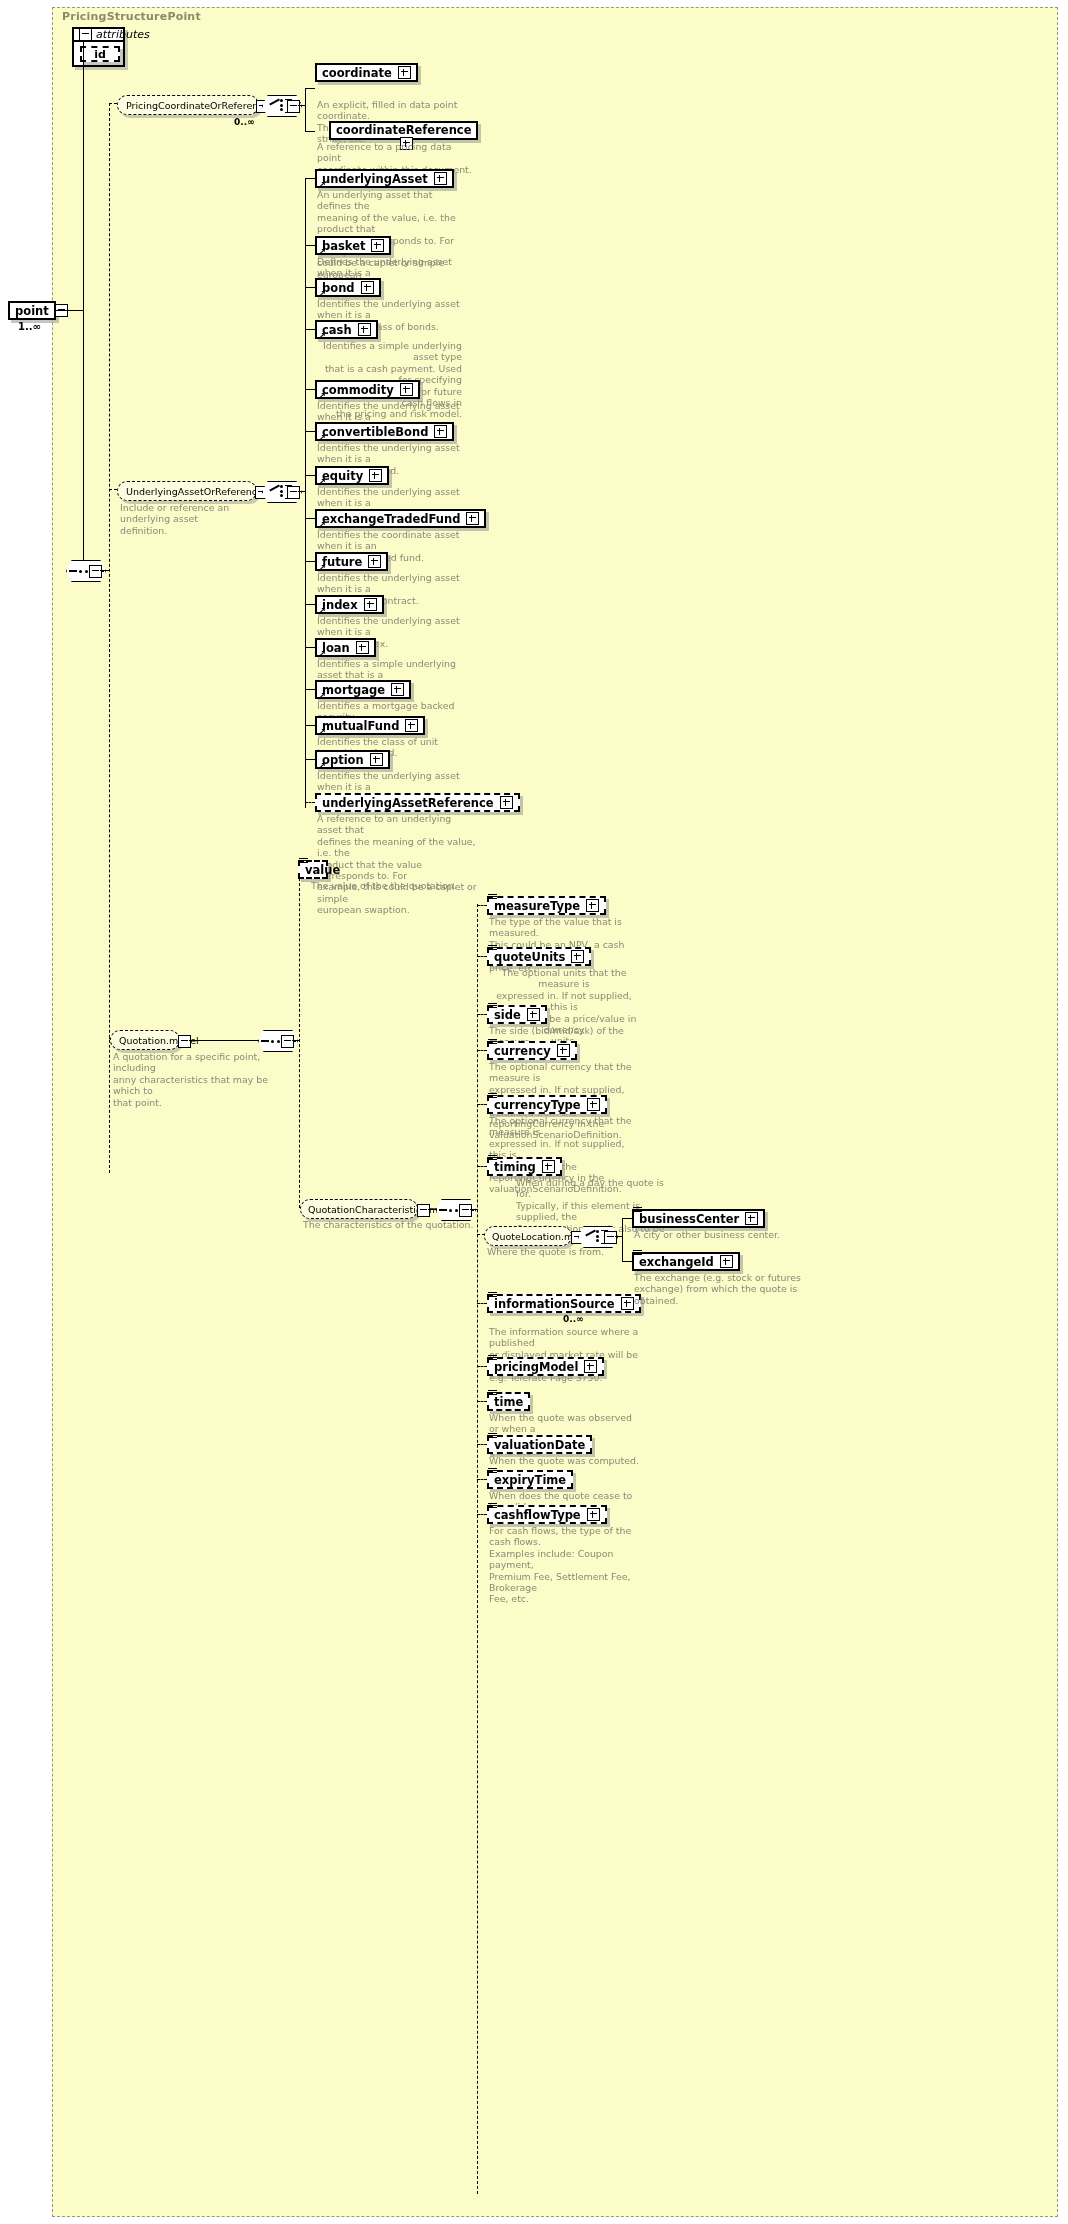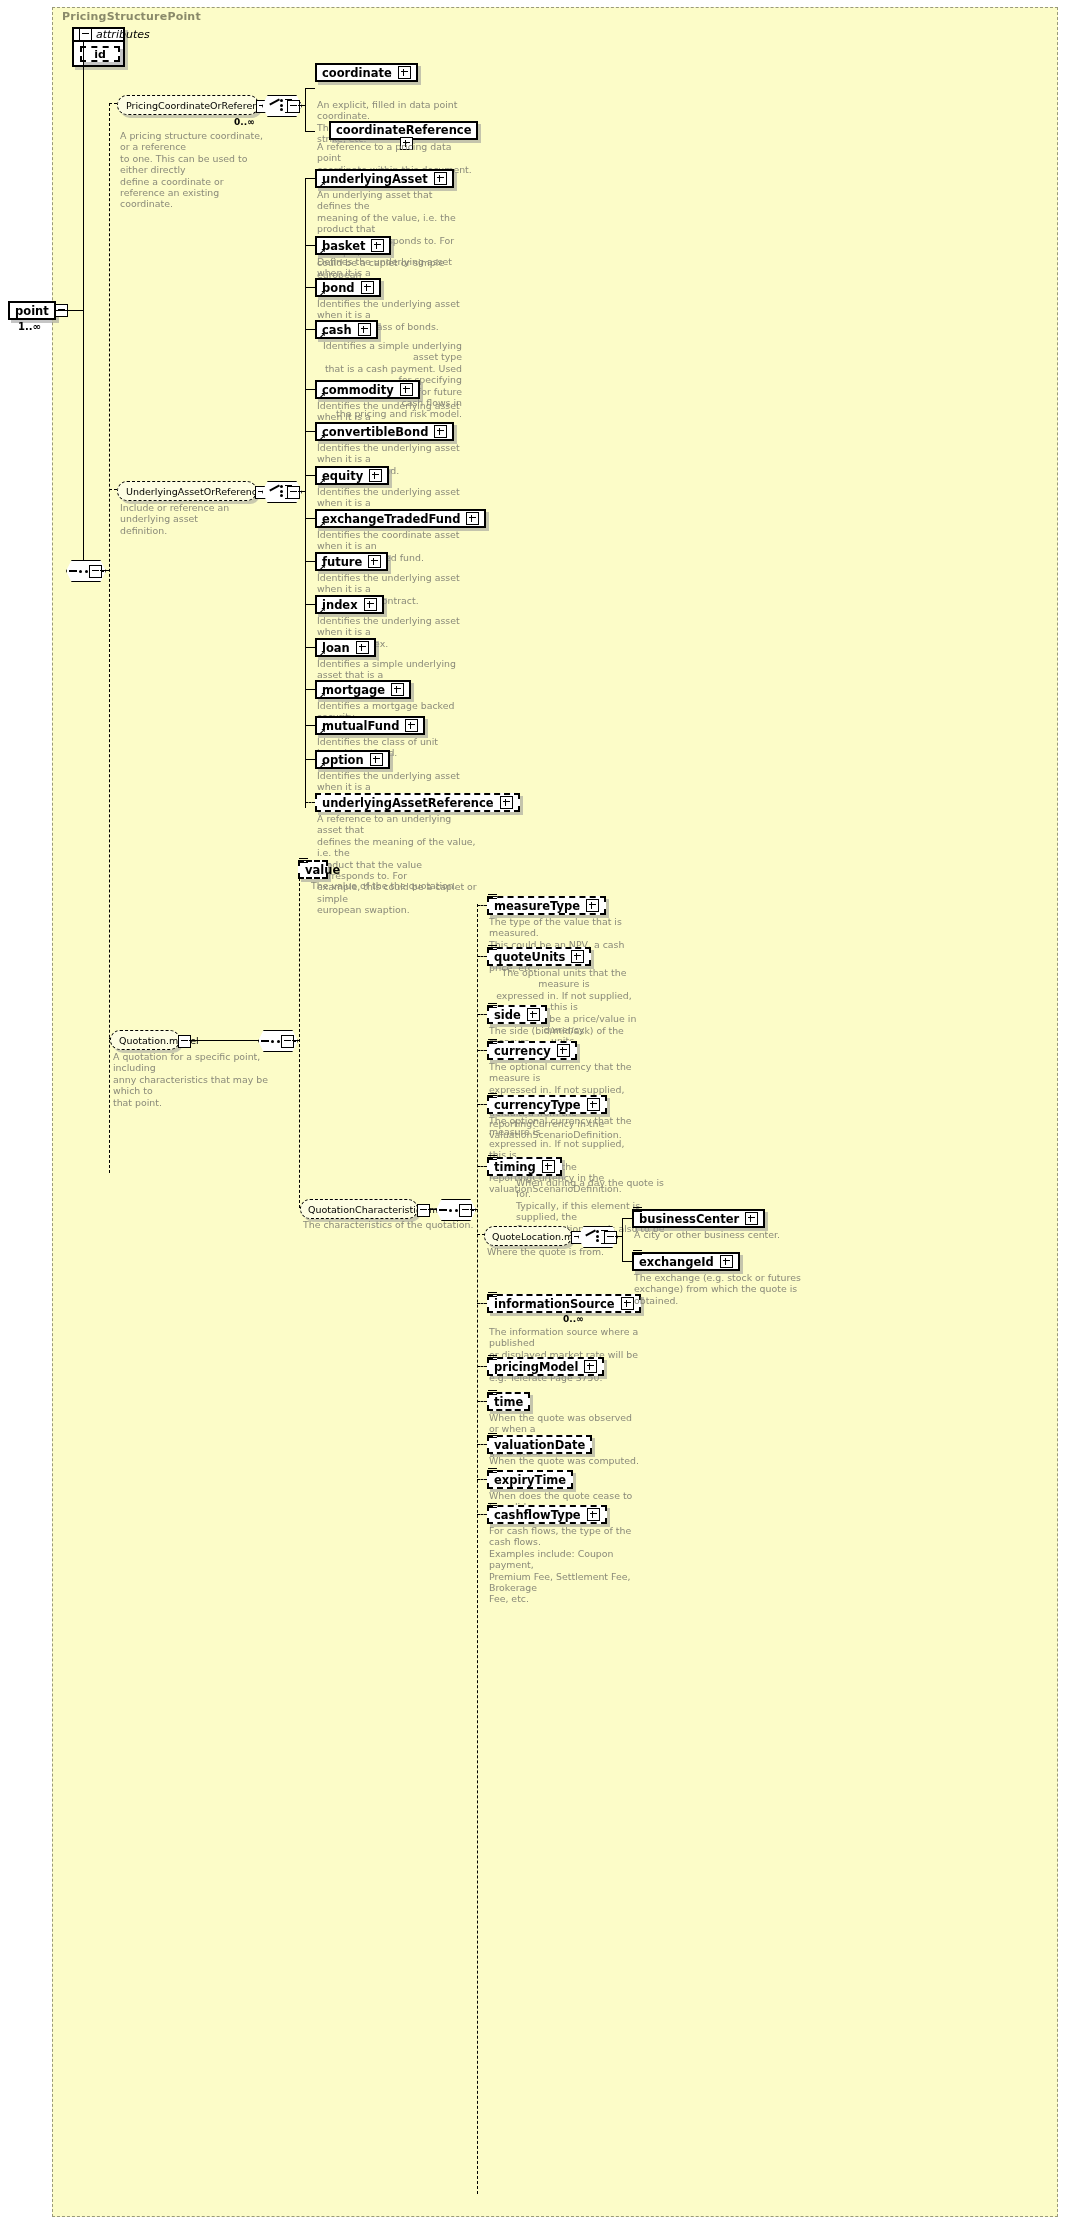--- a/index.html
+++ b/index.html
@@ -172,24 +172,20 @@
   <div class="sqexp" style="left:89px;top:565px;"></div>
   <div class="ln h" style="left:100px;top:570px;width:9px;"></div>
   <div class="dln v" style="left:109px;top:103px;height:1070px;"></div>
 
   <div class="dln h" style="left:109px;top:103px;width:8px;"></div>
   <div class="modelref" style="left:117px;top:95px;width:142px;font-size:9.5px;padding:0 8px;">
     <span>PricingCoordinateOrReference.model</span>
   </div>
   <div class="sqexp" style="left:256px;top:100px;"></div>
   <div class="card" style="left:234px;top:117px;font-size:9px;">0..∞</div>
-  <div class="doc" style="left:120px;top:130px;width:150px;">A pricing structure coordinate, or a reference
-to one. This can be used to either directly
-define a coordinate or reference an existing
-coordinate.</div>
 
   <div class="ln h" style="left:266px;top:105px;width:6px;"></div>
   <div class="comp" style="left:262px;top:95px;">
     <span class="choiceglyph">
       <span class="sl"></span>
         <span class="dots">
           <b></b>
           <b></b>
           <b></b>
         </span>

